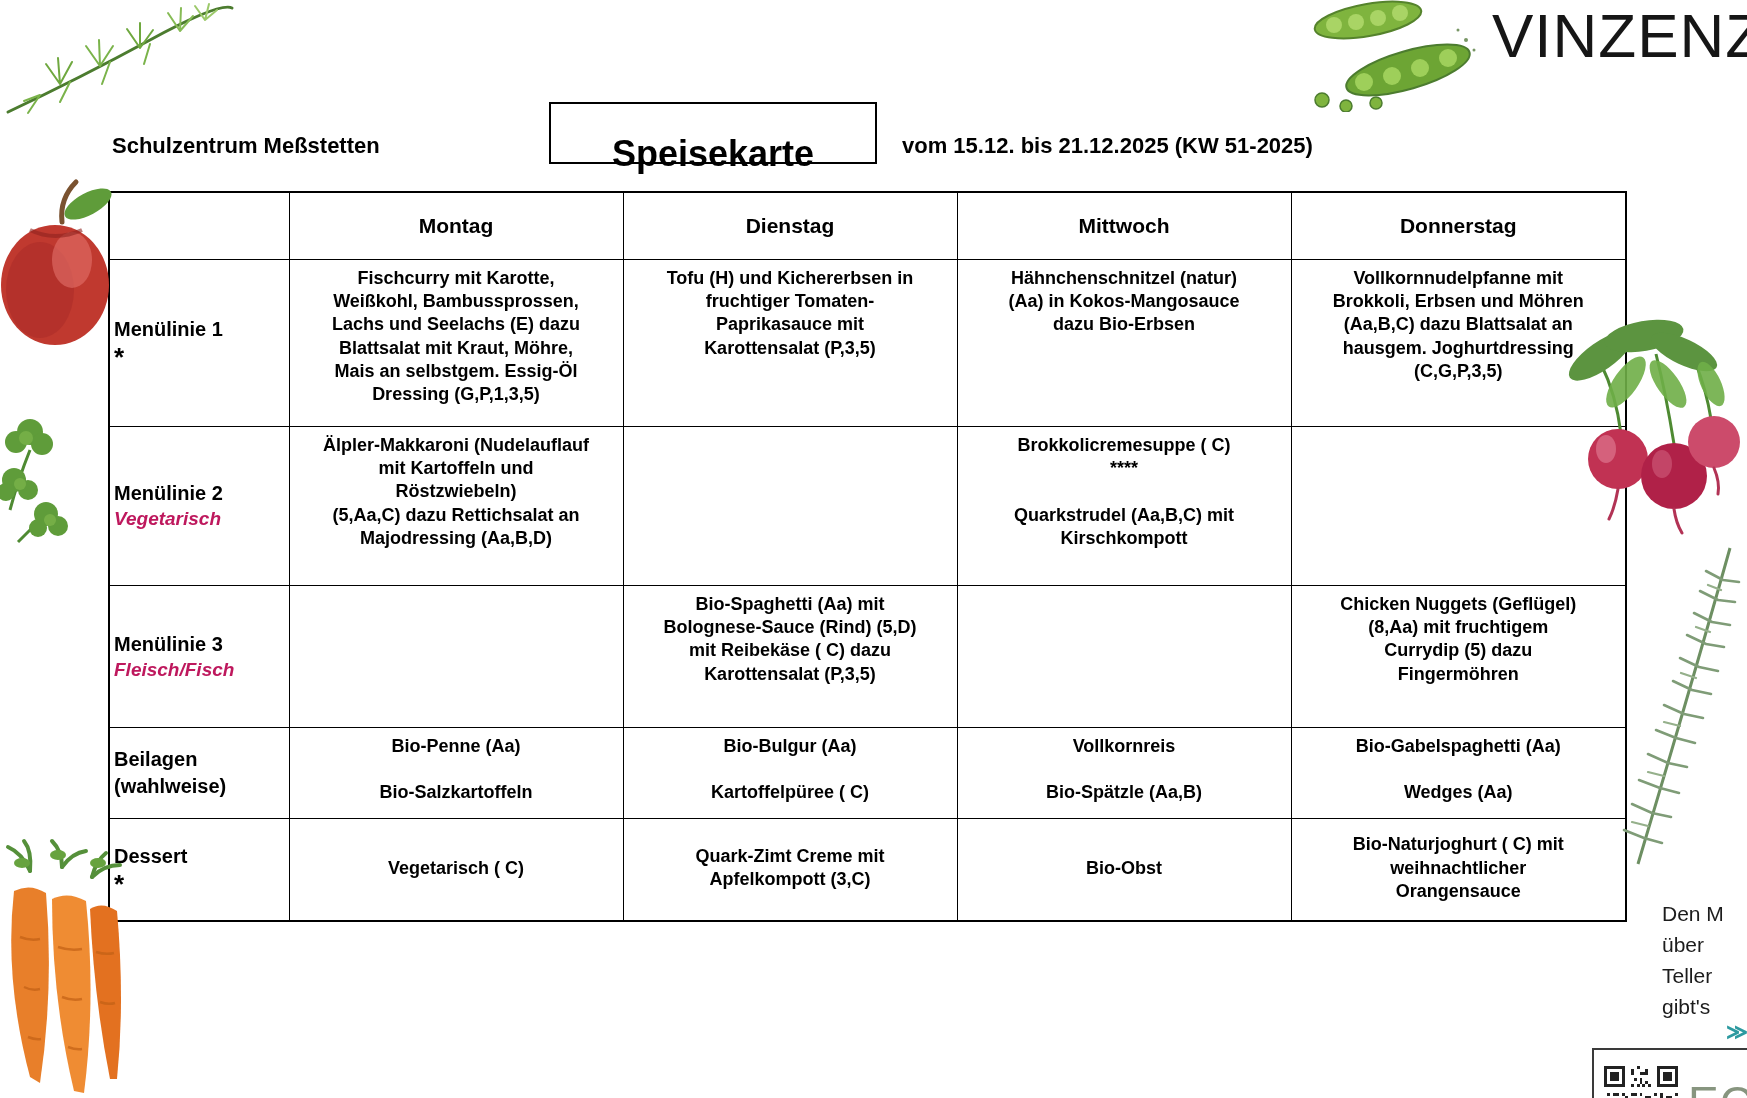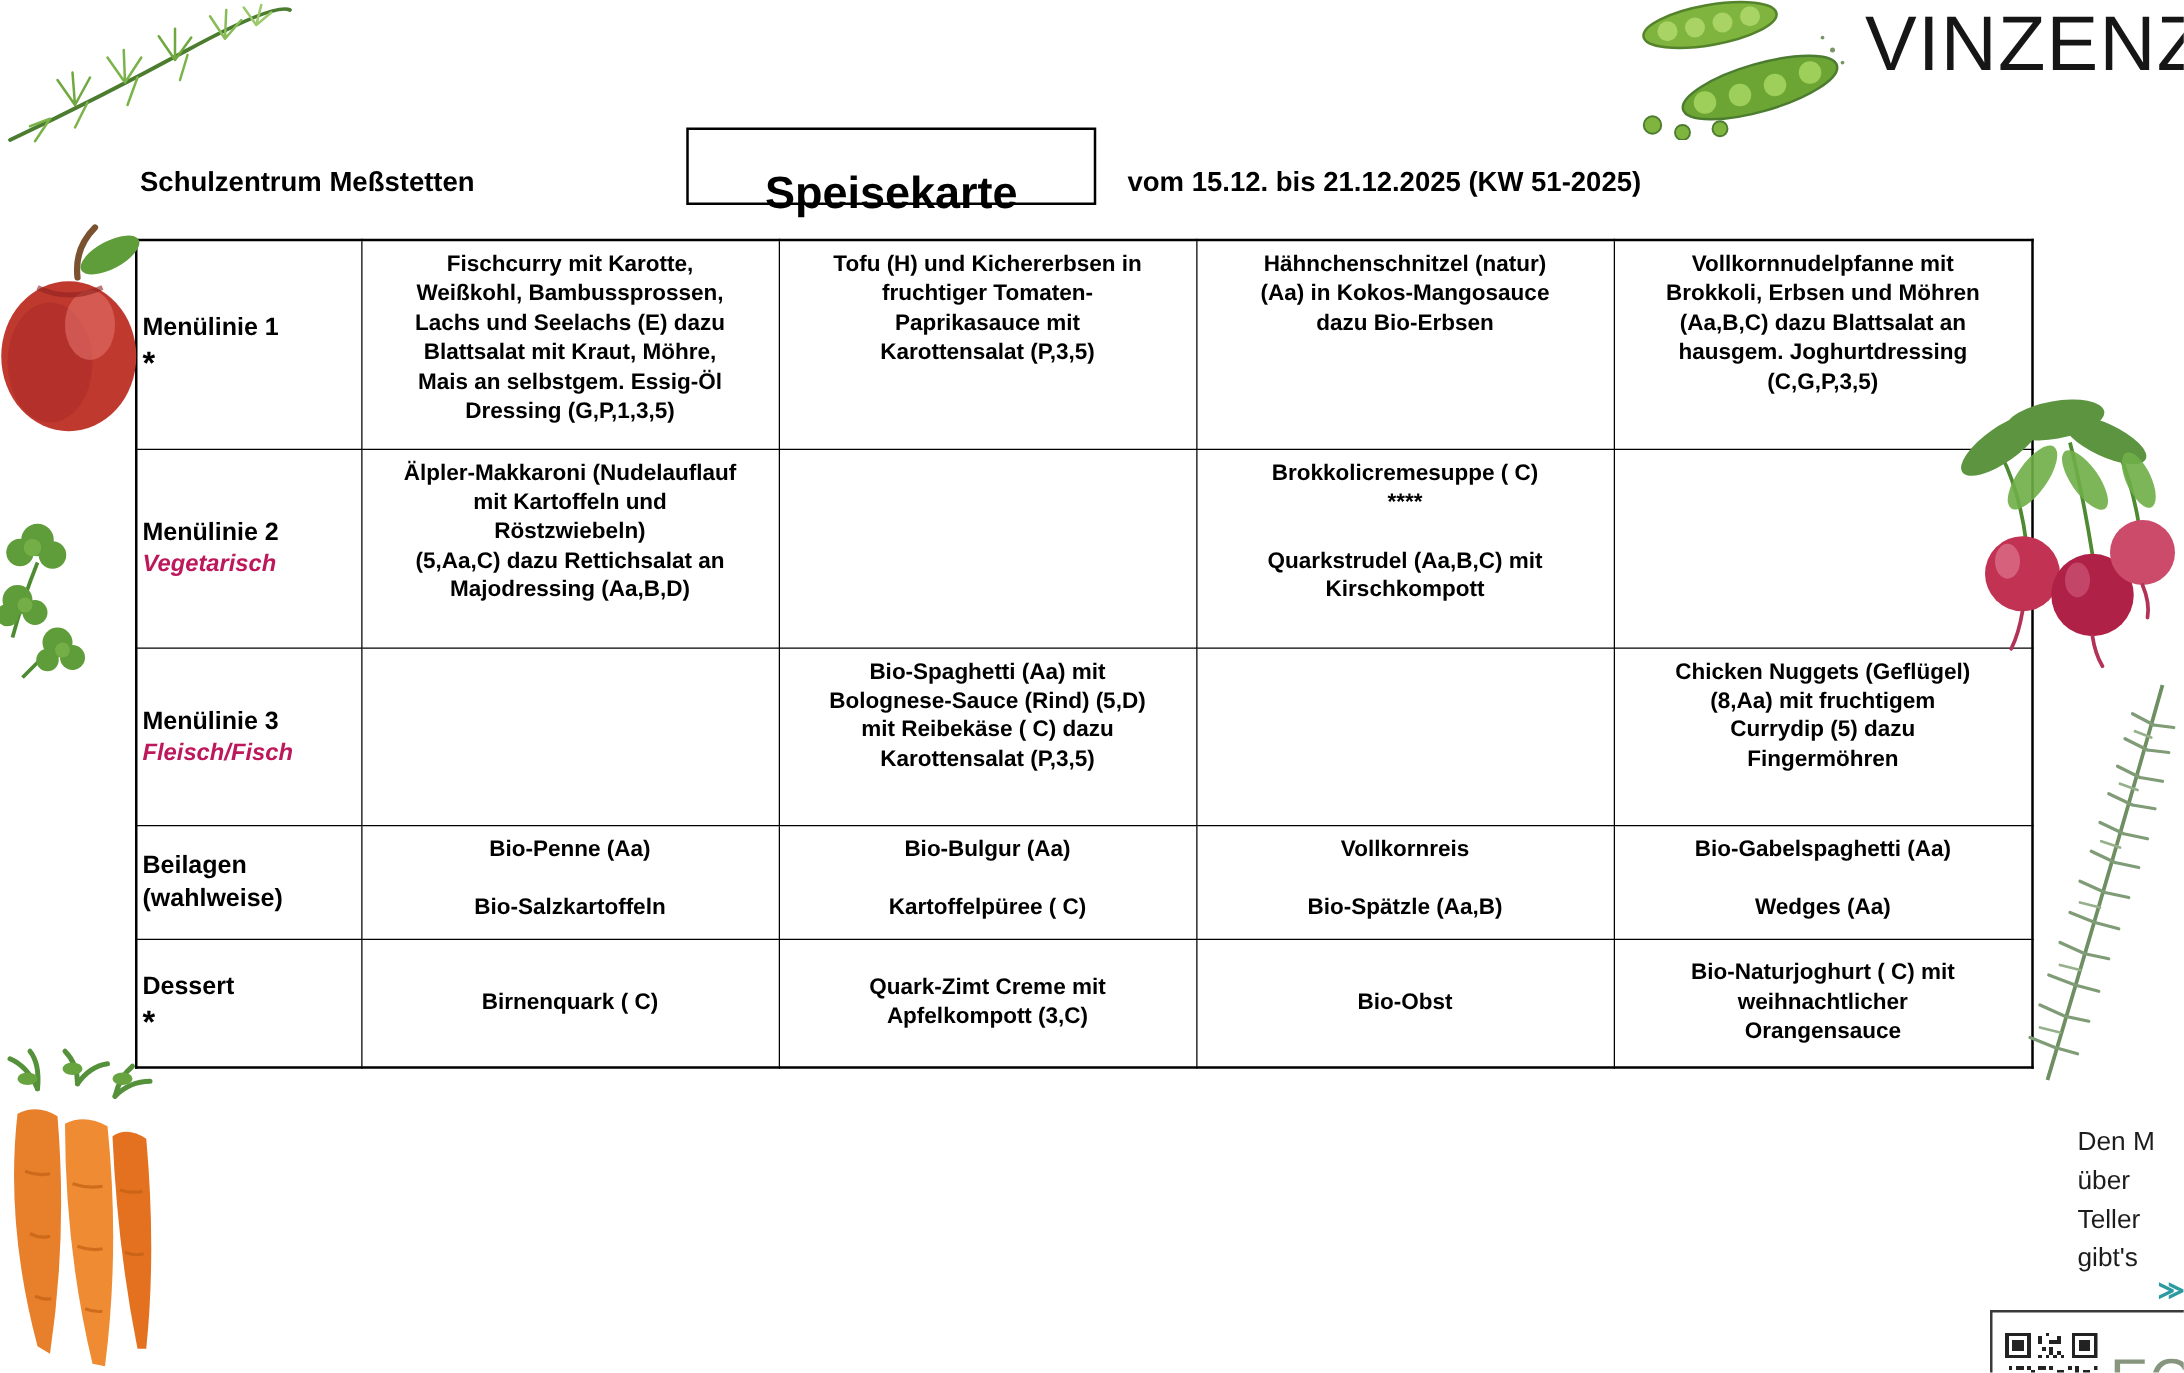--- a/index.html
+++ b/index.html
@@ -59,20 +59,27 @@
 
 <table class="menu">
   <colgroup>
     <col style="width:180px">
       <col style="width:334px">
       <col style="width:334px">
     <col style="width:334px">
       <col style="width:335px">
   </colgroup>
   <tbody>
+      <tr style="height:67px">
+    <th class="day"></th>
+    <th class="day">Montag</th>
+    <th class="day">Dienstag</th>
+    <th class="day">Mittwoch</th>
+    <th class="day">Donnerstag</th>
+  </tr>
 
   <tr style="height:167px">
     <td class="lbl">
       <span>Menülinie 1</span>
       <span class="tag-star">*</span>
     </td>
     <td class="cell">Fischcurry mit Karotte,
 Weißkohl, Bambussprossen,
 Lachs und Seelachs (E) dazu
 Blattsalat mit Kraut, Möhre,
@@ -145,21 +152,21 @@
     <td class="cell">Bio-Gabelspaghetti (Aa)
 
 Wedges (Aa)</td>
   </tr>
 
   <tr style="height:103px" class="r-dessert">
     <td class="lbl">
       <span>Dessert</span>
       <span class="tag-star">*</span>
     </td>
-    <td class="cell">Birnenquark ( C)</td>
+    <td class="cell">Vegetarisch ( C)</td>
     <td class="cell">Quark-Zimt Creme mit
 Apfelkompott (3,C)</td>
     <td class="cell">Bio-Obst</td>
     <td class="cell">Bio-Naturjoghurt ( C) mit
 weihnachtlicher
 Orangensauce</td>
   </tr>
 </tbody>
   </table>
 

